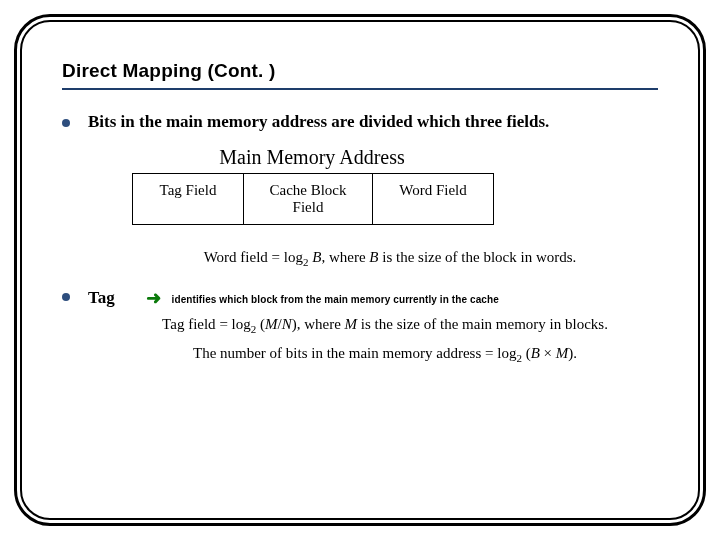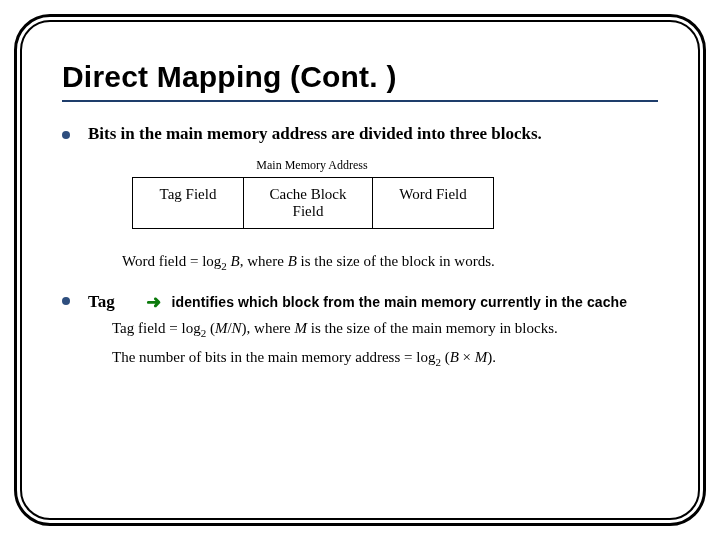--- a/index.html
+++ b/index.html
@@ -30,21 +30,21 @@
     right: 3px;
     bottom: 3px;
     border: 2px solid #000;
     border-radius: 30px;
     box-sizing: border-box;
     padding: 38px 40px 28px 40px;
   }
   .title {
     font-family: Arial, "Helvetica Neue", Helvetica, sans-serif;
     font-weight: 900;
-    font-size: 30px;
+    font-size: 19px;
     letter-spacing: 0.2px;
     margin: 0 0 6px 0;
   }
   .rule {
     border-top: 2px solid #1e3d6b;
     margin-bottom: 22px;
   }
   .item {
     display: flex;
     align-items: flex-start;
@@ -72,31 +72,31 @@
     color: #0b7a0b;
     font-weight: bold;
     font-size: 18px;
     display: inline-block;
     margin: 0 6px 0 4px;
     position: relative;
     top: 1px;
   }
   .sub-note {
     font-family: Arial, sans-serif;
-    font-size: 14px;
+    font-size: 10px;
     font-weight: bold;
     letter-spacing: 0.1px;
   }
   .diagram-wrap {
     margin: 14px 0 24px 70px;
   }
   .diagram-caption {
     text-align: center;
     font-family: "Times New Roman", serif;
-    font-size: 12px;
+    font-size: 20px;
     margin-bottom: 4px;
     width: 360px;
   }
   .diagram {
     display: flex;
     border: 1.5px solid #000;
     width: 360px;
   }
   .diagram > div {
     padding: 8px 10px;
@@ -108,40 +108,41 @@
     border-left: 1.5px solid #000;
   }
   .cell-tag   { flex: 0 0 90px; }
   .cell-block { flex: 1 1 auto; }
   .cell-word  { flex: 0 0 100px; }
   .formula {
     font-family: "Times New Roman", serif;
     font-size: 15px;
     font-style: normal;
     margin: 6px 0 18px 60px;
+    text-align: center;
   }
   .formula .fn { font-style: normal; }
   .formula .var { font-style: italic; }
   .formula .sub { font-size: 11px; vertical-align: sub; }
   .final-block {
     margin-left: 50px;
   }
 </style>
 </head>
 <body>
 
 <div class="frame-outer">
   <div class="frame-inner">
 
     <h1 class="title">Direct Mapping (Cont. )</h1>
     <div class="rule"></div>
 
     <div class="item">
       <div class="bullet"></div>
-      <div class="item-text">Bits in the main memory address are divided into three blocks.</div>
+      <div class="item-text">Bits in the main memory address are divided which three fields.</div>
     </div>
 
     <div class="diagram-wrap">
       <div class="diagram-caption">Main Memory Address</div>
       <div class="diagram">
         <div class="cell-tag">Tag Field</div>
         <div class="cell-block">Cache Block Field</div>
         <div class="cell-word">Word Field</div>
       </div>
     </div>

